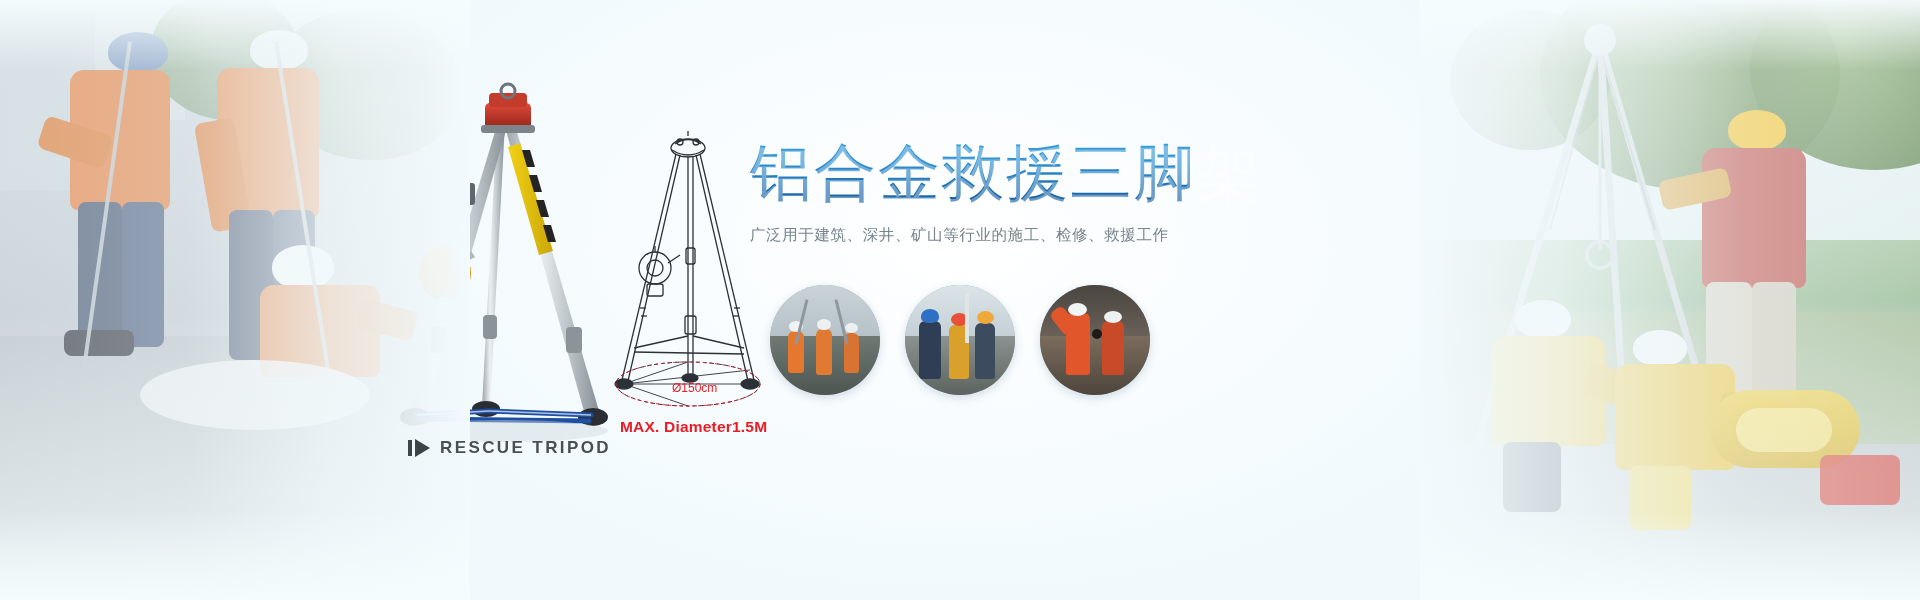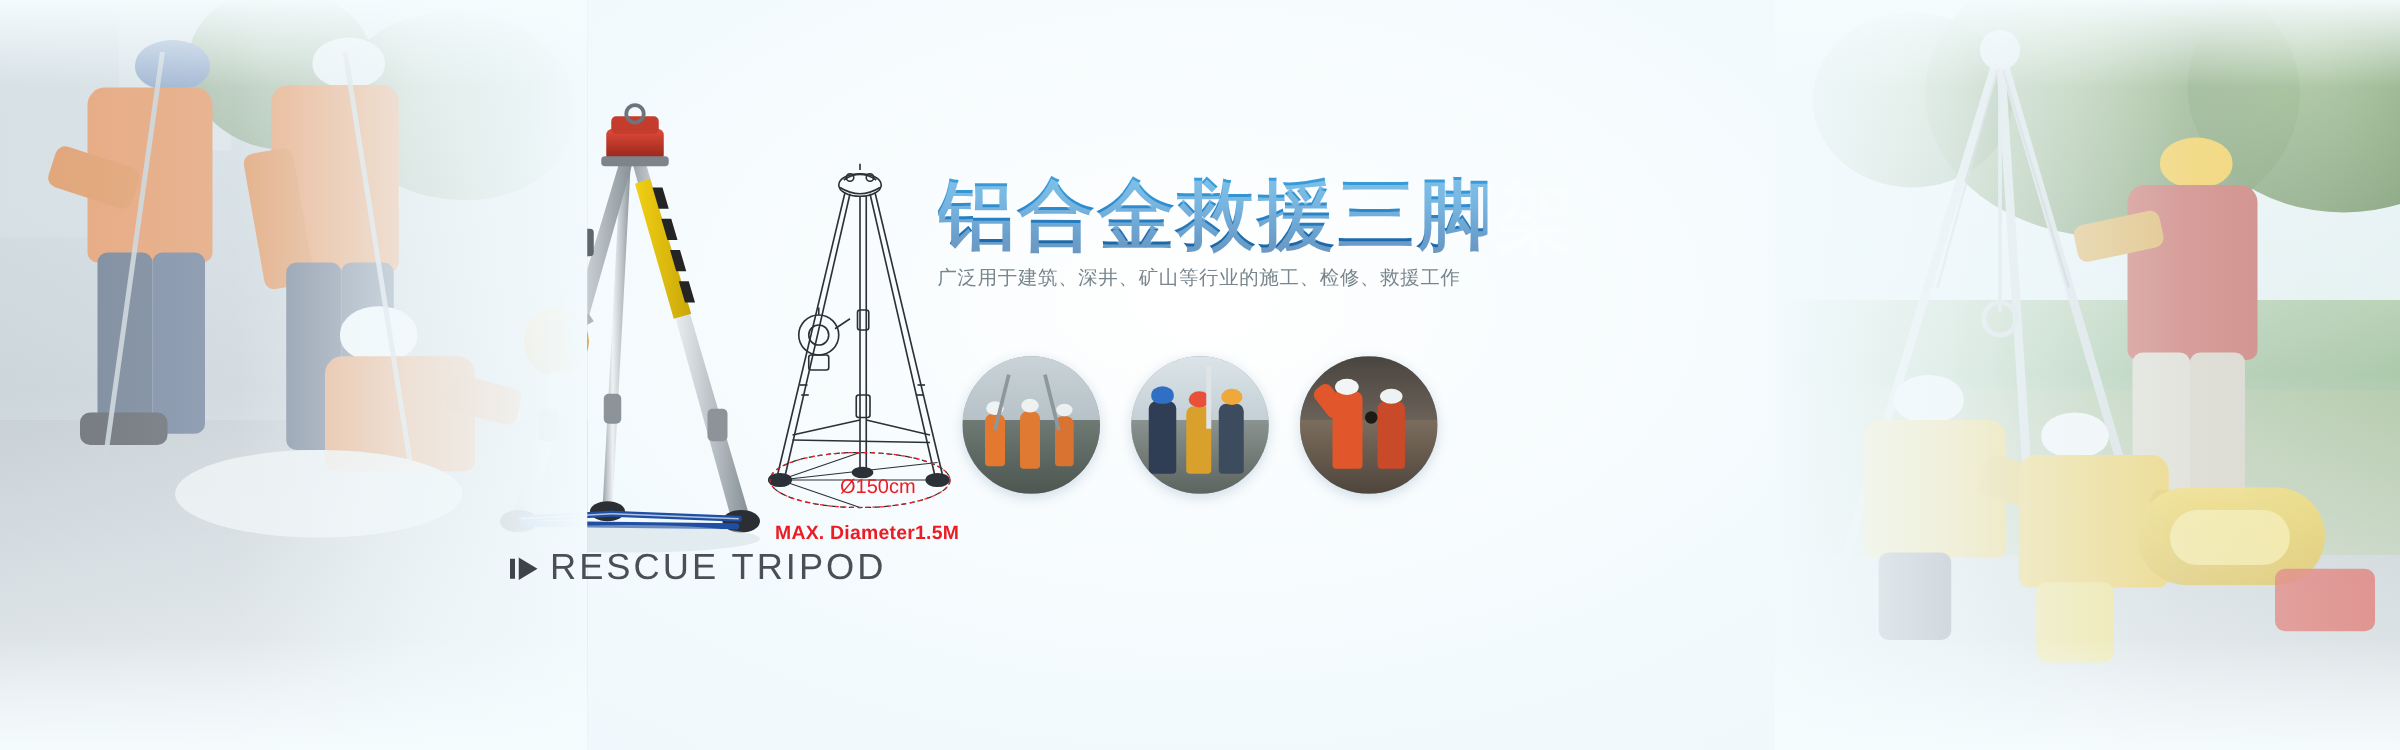--- a/index.html
+++ b/index.html
@@ -108,41 +108,41 @@
   }
   .product-label .tri-icon{ display:flex; align-items:center; gap:3px; }
   .product-label .tri-icon .bar{
     width:4px; height:16px; background:#3d4349;
   }
   .product-label .tri-icon .play{
     width:0; height:0; border-left:15px solid #3d4349;
     border-top:9px solid transparent; border-bottom:9px solid transparent;
   }
   .product-label .txt{
-    font-size:29px; letter-spacing:2.4px; color:#4a4f55; font-weight:400;
+    font-size:17px; letter-spacing:2.4px; color:#4a4f55; font-weight:700;
   }
 
   
   .diagram{
     position:absolute; left:600px; top:130px; width:180px; height:300px; z-index:4;
   }
   .dia-caption{
     position:absolute; left:620px; top:418px; z-index:8;
     color:#ec1c24; font-size:15.5px; font-weight:600; letter-spacing:.2px;
     white-space:nowrap;
   }
   .dia-dim{
     position:absolute; left:672px; top:381px; z-index:8;
-    color:#ec1c24; font-size:16px; white-space:nowrap;
+    color:#ec1c24; font-size:12px; white-space:nowrap;
   }
 
   
   .copy{ position:absolute; left:750px; top:140px; width:440px; z-index:9; }
   .headline{
-    font-size:62px; line-height:1.06; font-weight:700; letter-spacing:2px;
+    font-size:62px; line-height:1.06; font-weight:400; letter-spacing:2px;
     background:linear-gradient(180deg,#3aa0dc 0%, #2f8fd0 35%, #1c6cb0 75%, #1a5f9e 100%);
     -webkit-background-clip:text; background-clip:text; color:transparent;
     -webkit-text-fill-color:transparent;
     text-shadow:0 2px 0 rgba(255,255,255,.35);
     white-space:nowrap;
   }
   .subline{
     margin-top:16px; font-size:15.5px; color:#78858c; letter-spacing:.6px;
     line-height:1.95; white-space:nowrap; text-align:center; width:400px;
   }
@@ -399,21 +399,21 @@
         <ellipse cx="88" cy="254" rx="72" ry="22"></ellipse>
       </g>
     </svg>
   </div>
 
   <div class="dia-dim">Ø150cm</div>
   <div class="dia-caption">MAX. Diameter1.5M</div>
 
   <div class="copy">
     <div class="headline">铝合金救援三脚架</div>
-    <div class="subline" style="margin-top:2px;">广泛用于建筑、深井、矿山等行业的施工、检修、救援工作</div>
+    <div class="subline" style="margin-top:14px;">广泛用于建筑、深井、矿山等行业的施工、检修、救援工作</div>
   </div>
 
   <div class="circles">
 
     <div class="circ">
       <div class="c-sky" style="background:linear-gradient(#c9d3d8,#b6c2c8);"></div>
       <div class="c-gnd" style="background:linear-gradient(#6f7a74,#4d5650);"></div>
       <div class="p" style="left:18px; top:46px; width:16px; height:42px; background:#e4782f;"></div>
       <div class="h" style="left:19px; top:36px; width:14px; height:11px; background:#f0f3f4;"></div>
       <div class="p" style="left:46px; top:44px; width:16px; height:46px; background:#e07a33;"></div>

